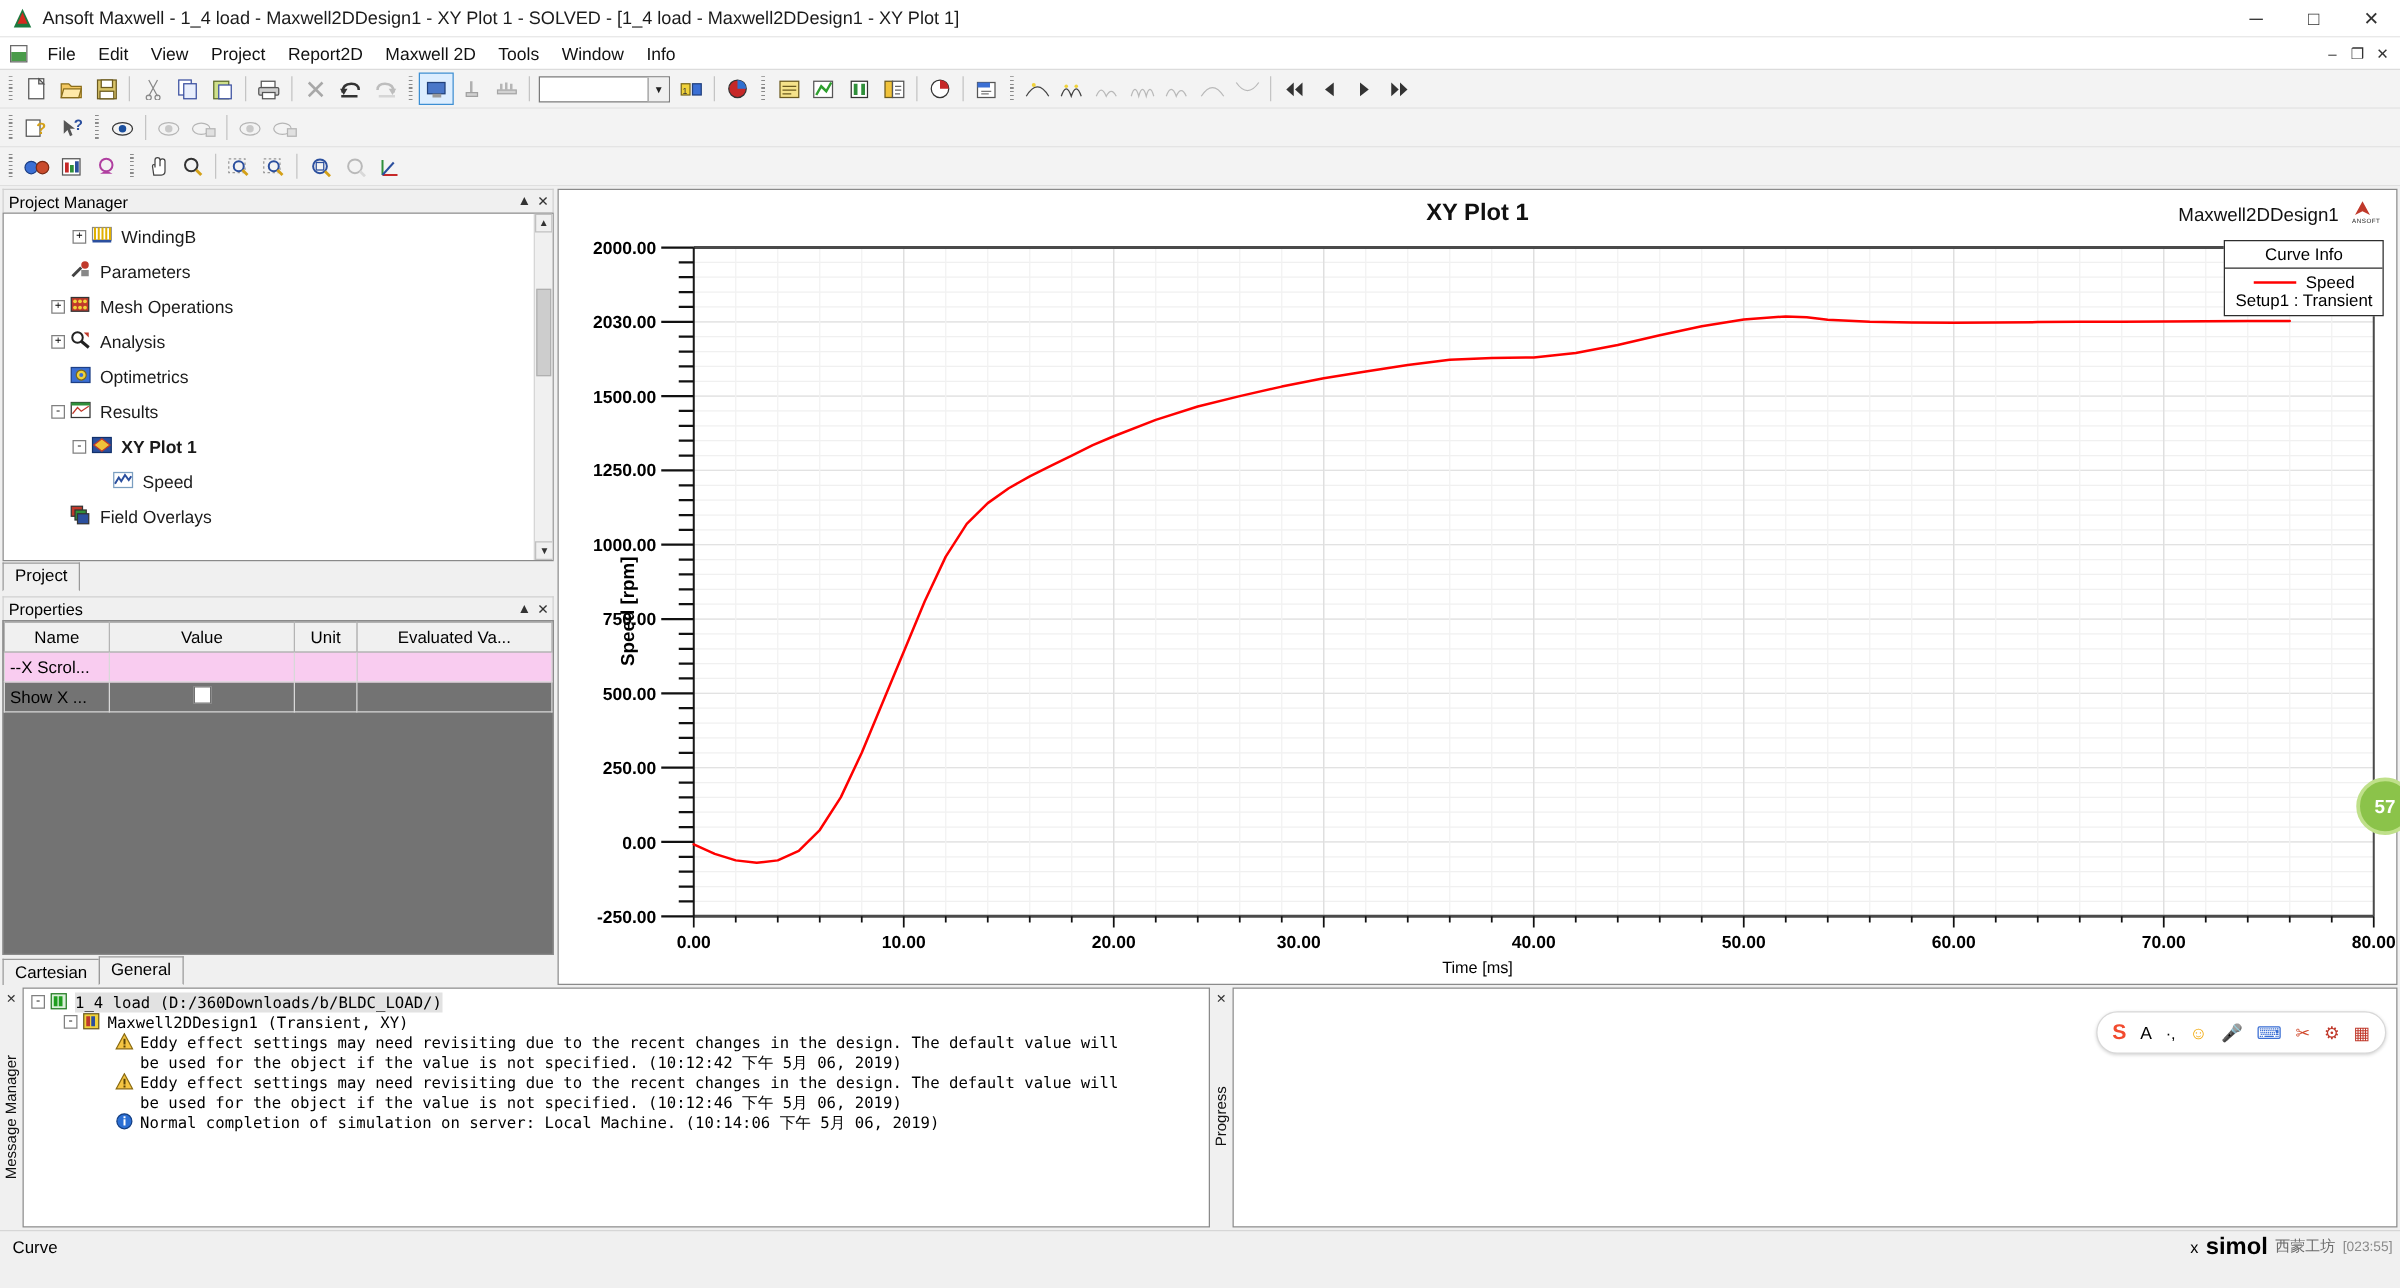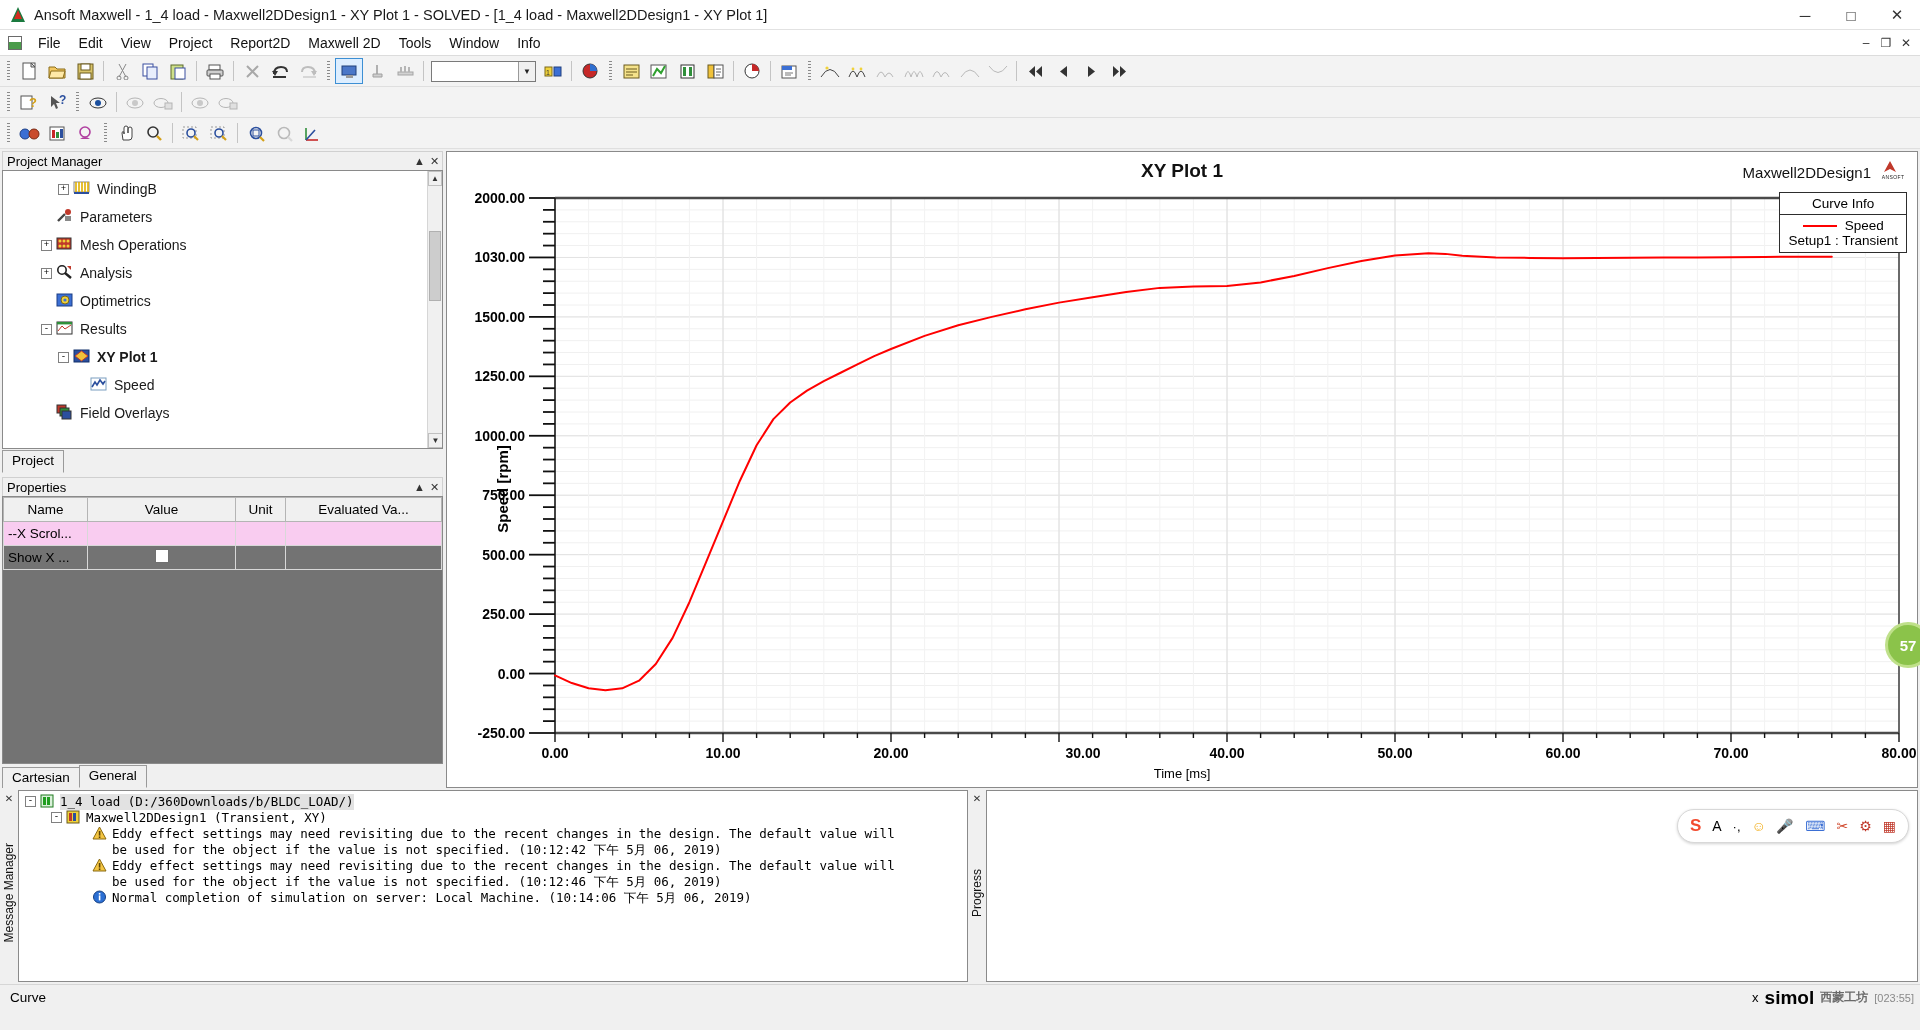--- a/index.html
+++ b/index.html
@@ -678,35 +678,35 @@
             <path d="M13 1 L19 12 L13 9 L7 12 Z" fill="#c0392b"></path>
           </svg>
         <div class="lbl">ANSOFT</div>
       </div>
     </div>
     <div id="plotarea">
       <div class="axis-y-label" style="left: 12px;">Speed [rpm]</div>
       <div class="axis-x-label" style="bottom: 6px;">Time [ms]</div>
       <div id="yticks-host">
           <div class="ytick" style="top: 8px; right: 1392px;">2000.00</div>
-          <div class="ytick" style="top: 67.4444px; right: 1392px;">1030.00</div>
+          <div class="ytick" style="top: 67.4444px; right: 1392px;">2030.00</div>
           <div class="ytick" style="top: 126.889px; right: 1392px;">1500.00</div>
           <div class="ytick" style="top: 186.333px; right: 1392px;">1250.00</div>
           <div class="ytick" style="top: 245.778px; right: 1392px;">1000.00</div>
           <div class="ytick" style="top: 305.222px; right: 1392px;">750.00</div>
           <div class="ytick" style="top: 364.667px; right: 1392px;">500.00</div>
           <div class="ytick" style="top: 424.111px; right: 1392px;">250.00</div>
           <div class="ytick" style="top: 483.556px; right: 1392px;">0.00</div>
           <div class="ytick" style="top: 543px; right: 1392px;">-250.00</div>
         </div>
       <div id="xticks-host">
           <div class="xtick" style="left: 108px; top: 555px;">0.00</div>
           <div class="xtick" style="left: 276px; top: 555px;">10.00</div>
           <div class="xtick" style="left: 444px; top: 555px;">20.00</div>
-          <div class="xtick" style="left: 636px; top: 555px;">30.00</div>
+          <div class="xtick" style="left: 592px; top: 555px;">30.00</div>
           <div class="xtick" style="left: 780px; top: 555px;">40.00</div>
           <div class="xtick" style="left: 948px; top: 555px;">50.00</div>
           <div class="xtick" style="left: 1116px; top: 555px;">60.00</div>
           <div class="xtick" style="left: 1284px; top: 555px;">70.00</div>
           <div class="xtick" style="left: 1452px; top: 555px;">80.00</div>
         </div>
       <svg id="plotsvg" style="position:absolute;left:0;top:0;width:100%;height:100%;" viewBox="0 0 1470 597">
           <rect x="108" y="8" width="1344" height="535" fill="#ffffff"></rect>
           <line x1="108" y1="543" x2="1452" y2="543" stroke="#f0f0f0" stroke-width="1"></line>
           <line x1="108" y1="531.1111111111111" x2="1452" y2="531.1111111111111" stroke="#f0f0f0" stroke-width="1"></line>
@@ -1015,16 +1015,16 @@
       <span style="font-size:14px;color:#c0392b;">▦</span>
     </div>
   </div>
 </div>
 
 <div id="status">
   <div class="sready">Curve</div>
   <div class="sright">
     <span>x</span>
     <span style="font-weight:bold;font-size:19px;color:#000000;">simol</span>
-    <span style="font-size:12px;color:#6a6a6a;font-weight:bold;">西蒙工坊</span>
+    <span style="font-size:12px;color:#6a6a6a;">西蒙工坊</span>
     <span style="font-size:11px;color:#8a8a8a;">[023:55]</span>
   </div>
 </div>
 
 </body></html>

